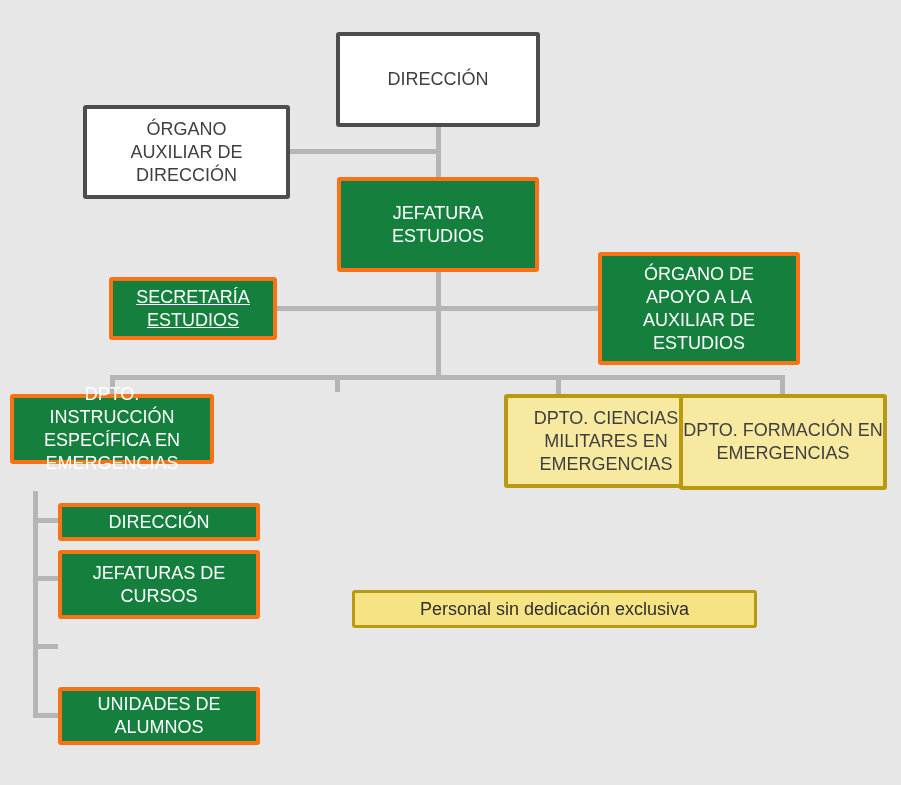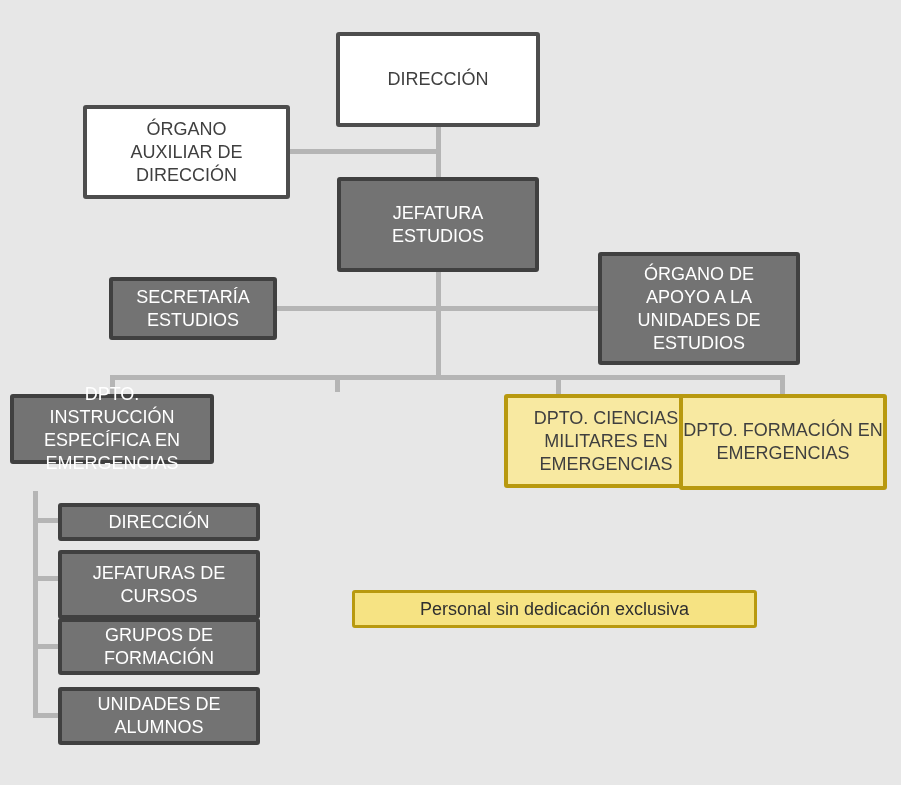--- a/index.html
+++ b/index.html
@@ -42,40 +42,40 @@
     white-space: pre-line;
     display: block;
     width: 100%;
   }
   .node.white {
     background: #ffffff;
     border: 4px solid #4d4d4d;
     color: #3f3f3f;
   }
   .node.blue {
-    background: #737373;
-    border: 4px solid #404040;
+    background: #15803d;
+    border: 4px solid #f97316;
     color: #ffffff;
   }
   .node.yellow {
     background: #f8e9a1;
     border: 4px solid #b8990f;
     color: #3f3f3f;
   }
   .node.legend {
     background: #f6e383;
     border: 3px solid #b8990f;
     color: #2f2f2f;
   }
 
   
   #n-direccion-top      { left:336px; top:32px;  width:204px; height:95px;  }
   #n-organo-auxiliar    { left:71px;  top:105px; width:207px; height:94px;margin-left:12px;  }
   #n-jefatura-estudios  { left:337px; top:177px; width:202px; height:95px;  }
-  #n-secretaria         { left:109px; top:277px; width:168px; height:63px;  }
+  #n-secretaria         { left:109px; top:277px; width:168px; height:63px;text-decoration:underline;  }
   #n-organo-apoyo       { left:598px; top:252px; width:202px; height:113px; }
   #n-dpto-instruccion   { left:10px;  top:394px; width:204px; height:70px;  }
   #n-dpto-factor        { left:235px; top:392px; width:204px; height:99px;  }
   #n-dpto-militares     { left:456px; top:394px; width:204px; height:94px;margin-left:48px;  }
   #n-dpto-tecnicas      { left:679px; top:394px; width:208px; height:96px;  }
   #n-sub-direccion      { left:58px;  top:503px; width:202px; height:38px;  }
   #n-jefaturas-cursos   { left:58px;  top:550px; width:202px; height:69px;  }
   #n-grupos-formacion   { left:58px;  top:618px; width:202px; height:57px;  }
   #n-unidades-alumnos   { left:58px;  top:687px; width:202px; height:58px;  }
   #n-legend             { left:352px; top:590px; width:405px; height:38px;  }
@@ -132,21 +132,21 @@
   </div>
 
   <div class="node blue" id="n-secretaria">
     <span>SECRETARÍA
 ESTUDIOS</span>
   </div>
 
   <div class="node blue" id="n-organo-apoyo">
     <span>ÓRGANO DE
 APOYO A LA
-UNIDADES DE
+AUXILIAR DE
 ESTUDIOS</span>
   </div>
 
   <div class="node blue" id="n-dpto-instruccion">
     <span>DPTO.
 INSTRUCCIÓN
 ESPECÍFICA EN
 EMERGENCIAS</span>
   </div>
 
@@ -164,24 +164,20 @@
 
   <div class="node blue" id="n-sub-direccion">
     <span>DIRECCIÓN</span>
   </div>
 
   <div class="node blue" id="n-jefaturas-cursos">
     <span>JEFATURAS DE
 CURSOS</span>
   </div>
 
-  <div class="node blue" id="n-grupos-formacion">
-    <span>GRUPOS DE
-FORMACIÓN</span>
-  </div>
 
   <div class="node blue" id="n-unidades-alumnos">
     <span>UNIDADES DE
 ALUMNOS</span>
   </div>
 
   <div class="node legend" id="n-legend">
     <span>Personal sin dedicación exclusiva</span>
   </div>
 

